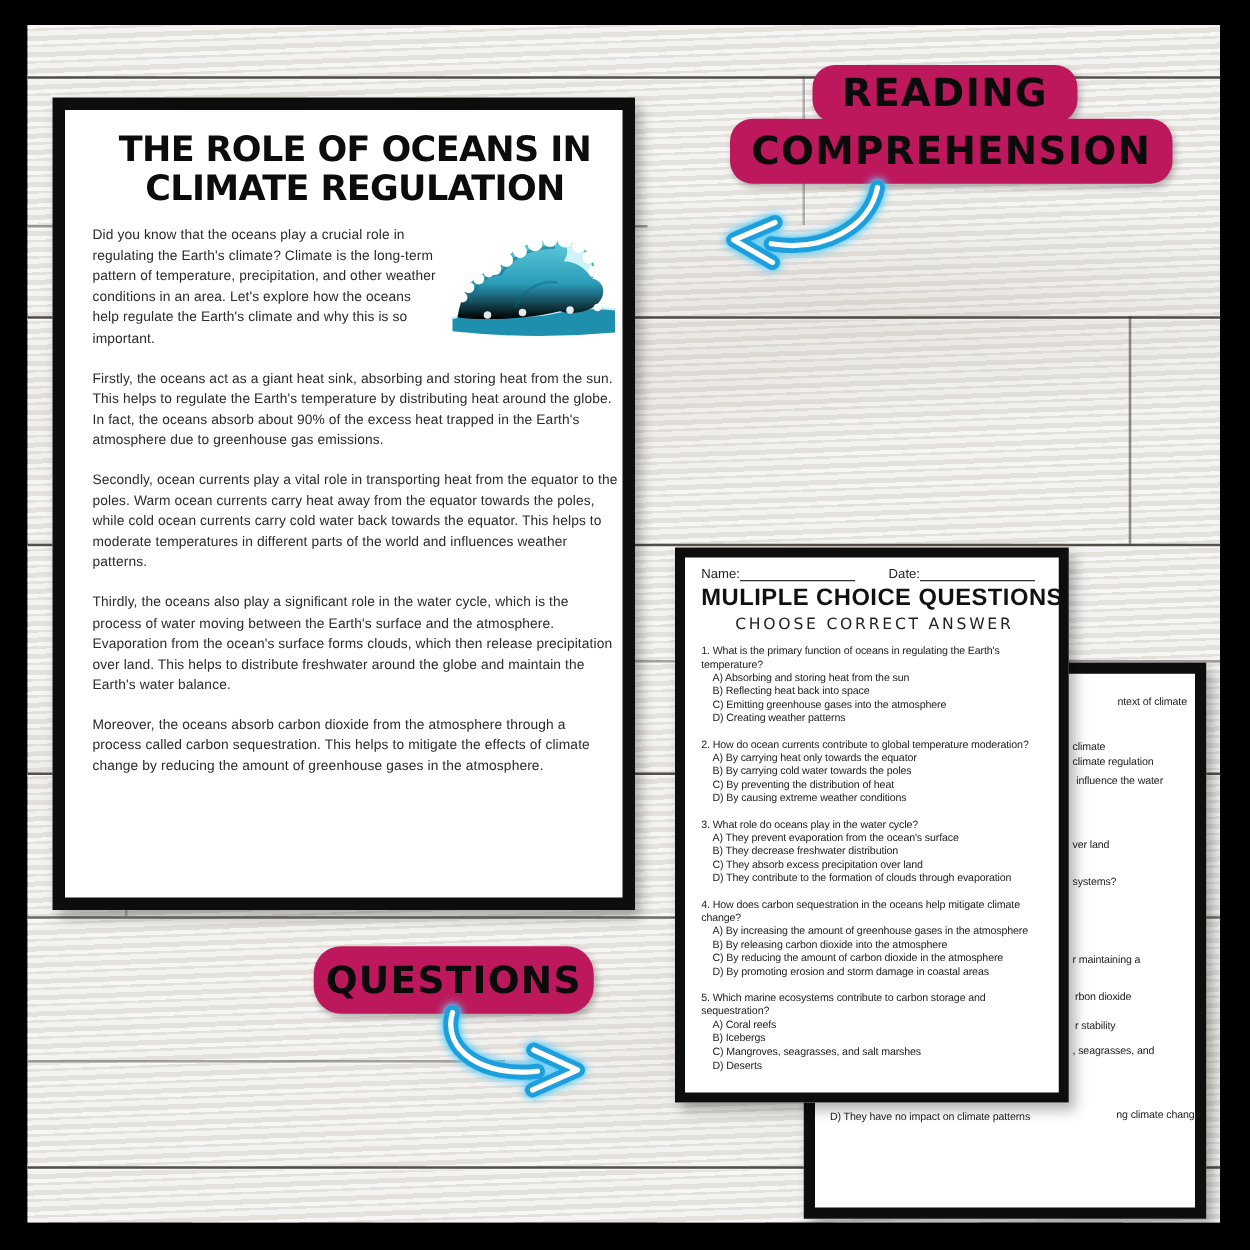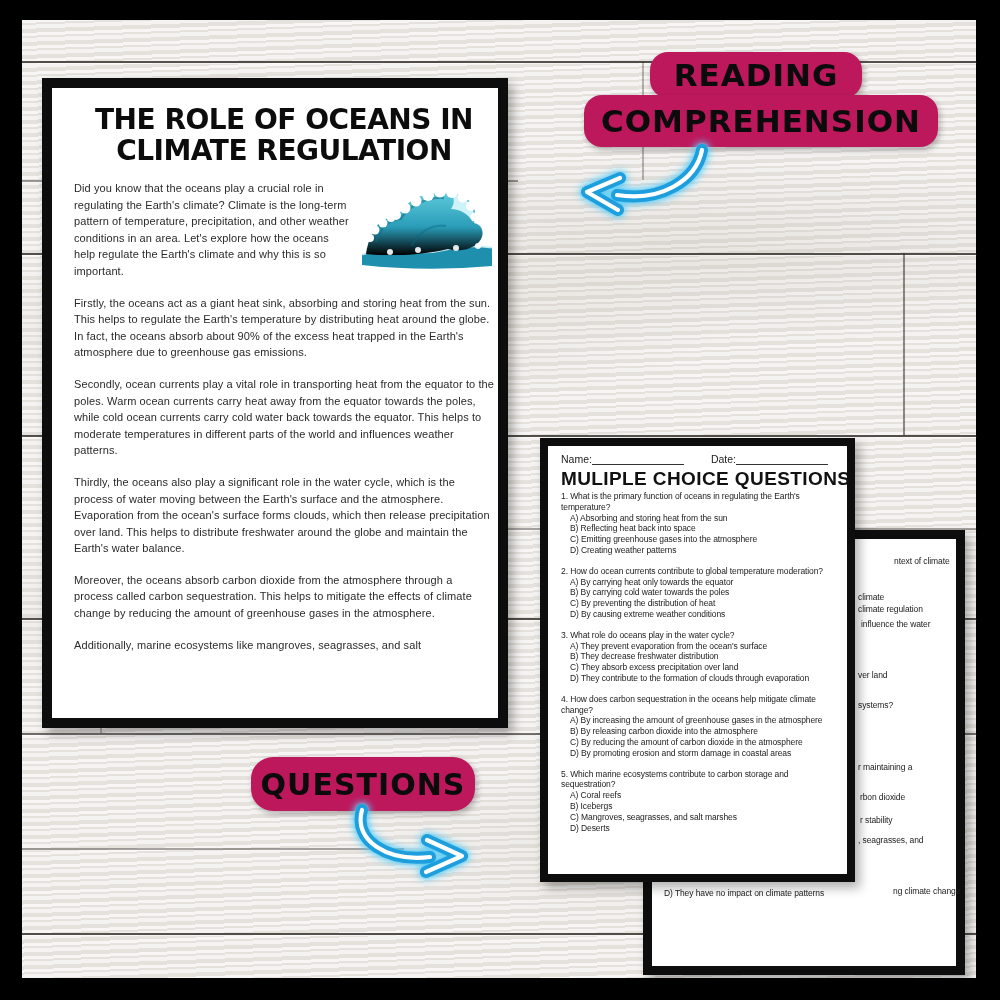--- a/index.html
+++ b/index.html
@@ -157,36 +157,36 @@
                 <circle cx="118" cy="64" r="3" opacity=".9"></circle>
             </g>
           </svg>
         </span>
         <span>Did you know that the oceans play a crucial role in regulating the Earth's climate? Climate is the long-term pattern of temperature, precipitation, and other weather conditions in an area. Let's explore how the oceans help regulate the Earth's climate and why this is so important.</span>
       </p>
       <p>Firstly, the oceans act as a giant heat sink, absorbing and storing heat from the sun. This helps to regulate the Earth's temperature by distributing heat around the globe. In fact, the oceans absorb about 90% of the excess heat trapped in the Earth's atmosphere due to greenhouse gas emissions.</p>
       <p>Secondly, ocean currents play a vital role in transporting heat from the equator to the poles. Warm ocean currents carry heat away from the equator towards the poles, while cold ocean currents carry cold water back towards the equator. This helps to moderate temperatures in different parts of the world and influences weather patterns.</p>
       <p>Thirdly, the oceans also play a significant role in the water cycle, which is the process of water moving between the Earth's surface and the atmosphere. Evaporation from the ocean's surface forms clouds, which then release precipitation over land. This helps to distribute freshwater around the globe and maintain the Earth's water balance.</p>
       <p>Moreover, the oceans absorb carbon dioxide from the atmosphere through a process called carbon sequestration. This helps to mitigate the effects of climate change by reducing the amount of greenhouse gases in the atmosphere.</p>
-      <p>Additionally, marine ecosystems like mangroves, seagrasses, and salt</p>
     </div>
   </div>
 </div>
 
 <div class="page front">
   <div class="front-inner">
     <div class="namedate">
       <span class="nd-label">Name:</span>
       <span class="nd-line"></span>
       <span class="nd-spacer"></span>
       <span class="nd-label">Date:</span>
       <span class="nd-line"></span>
       <span style="width:6px;"></span>
     </div>
     <div class="q-title">MULIPLE CHOICE QUESTIONS</div>
+    <div class="q-sub">CHOOSE CORRECT ANSWER</div>
 
     <div class="qblock">
       <div class="qt">1. What is the primary function of oceans in regulating the Earth's temperature?</div>
       <div class="opt">A) Absorbing and storing heat from the sun</div>
       <div class="opt">B) Reflecting heat back into space</div>
       <div class="opt">C) Emitting greenhouse gases into the atmosphere</div>
       <div class="opt">D) Creating weather patterns</div>
     </div>
     <div class="qblock">
       <div class="qt">2. How do ocean currents contribute to global temperature moderation?</div>

